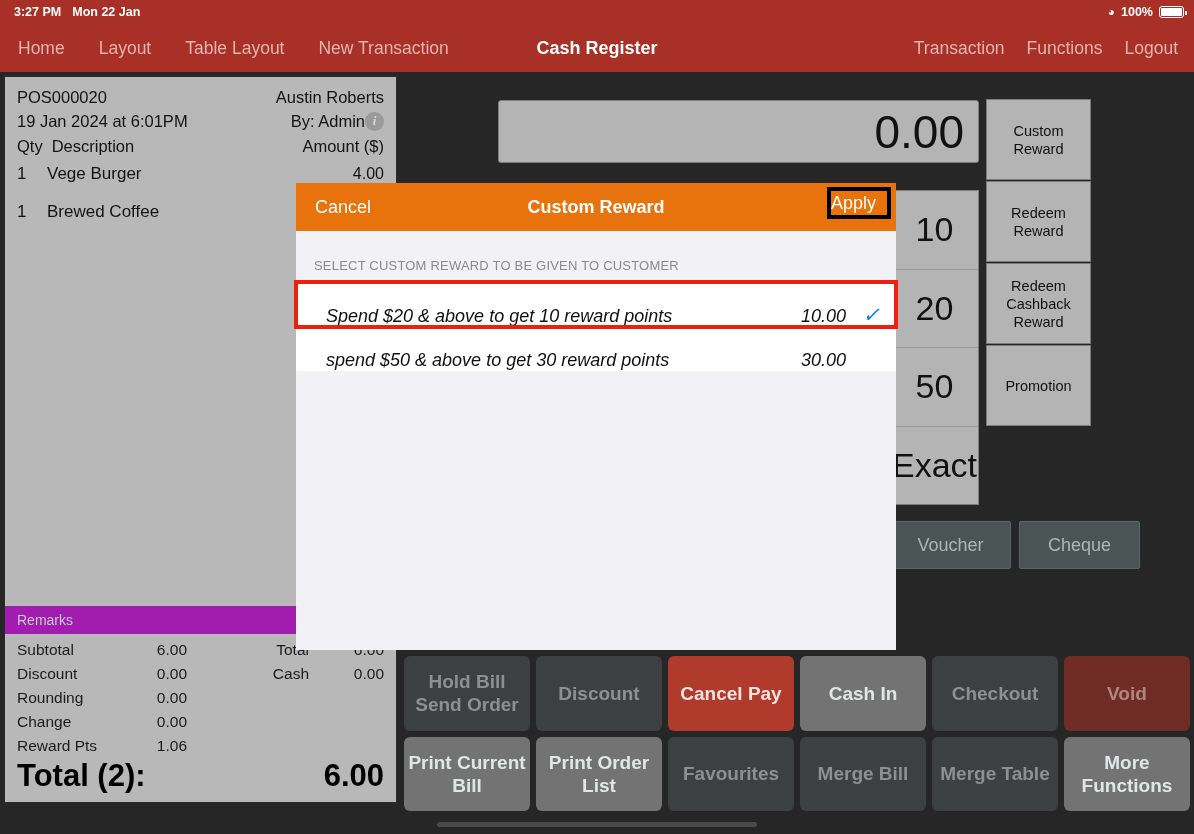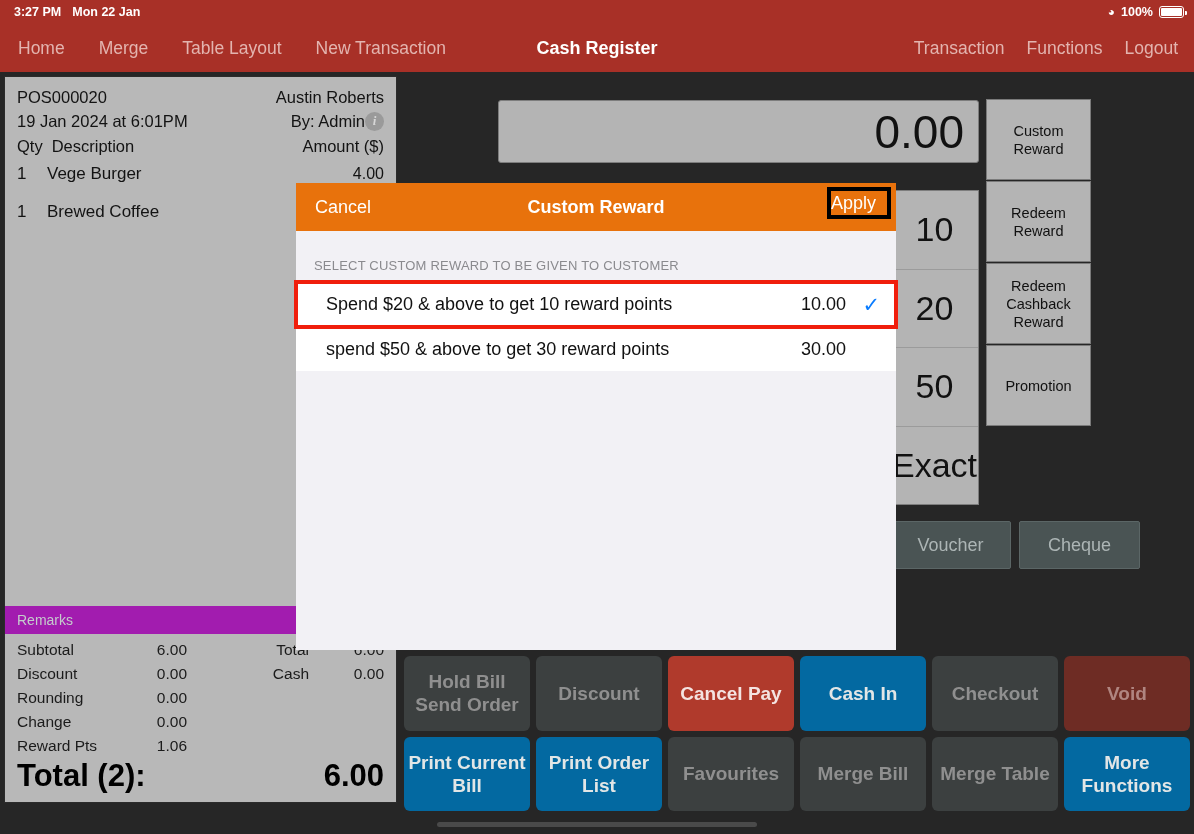--- a/index.html
+++ b/index.html
@@ -130,21 +130,21 @@
     position: absolute; left: 404px; top: 656px; width: 786px; height: 155px;
     display: grid; grid-template-columns: repeat(6, 1fr); grid-template-rows: 1fr 1fr;
     gap: 6px;
   }
   .gbtn {
     border-radius: 6px; display: flex; align-items: center; justify-content: center;
     text-align: center; font-size: 19px; font-weight: bold; line-height: 23px;
     cursor: pointer; padding: 2px;
   }
   .gbtn.dim { background: #3C4040; color: #8F8F8F; }
-  .gbtn.active { background: #0369a1; color: #E2E6E6; }
+  .gbtn.active { background: #737373; color: #E2E6E6; }
   .gbtn.danger { background: #B03A2C; color: #F4E3E1; }
   .gbtn.danger-dim { background: #6E2C24; color: #B08580; }
 
   .home-indicator {
     position: absolute; left: 437px; bottom: 7px; width: 320px; height: 5px;
     background: #4a4a4a; border-radius: 3px;
   }
 
   
   .modal-wrap { position: absolute; left: 296px; top: 183px; width: 600px; height: 467px;
@@ -162,23 +162,23 @@
     height: 32px; width: 64px;
   }
   .m-apply { font-size: 18px; color: #fff; cursor: pointer; }
   .modal-body { height: 419px; background: #F2F1F5; }
   .m-section-label {
     padding: 27px 18px 9px 18px; font-size: 13px; color: #8A8A8E;
     letter-spacing: 0.2px;
   }
   .m-list { background: #ffffff; }
   .m-row {
-    height: 44px; display: flex; align-items: center;
+    height: 44px; display: flex; align-items: flex-end;
     padding: 0 16px 0 30px; font-size: 18px; color: #111;
-    border-bottom: 1px solid #E0E0E3; cursor: pointer; background: #fff;
+    border-bottom: 1px solid #E0E0E3; cursor: pointer; background: #fff; font-style: italic;
   }
   .m-row:last-child { border-bottom: none; }
   .m-row .m-name { flex: 1 1 auto; }
   .m-row .m-val { width: 88px; text-align: right; font-size: 18px; }
   .m-row .m-chk { width: 34px; text-align: right; color: #0A7CFF; font-size: 21px; }
   .m-row-hl {
     outline: 4px solid #F01E0C; outline-offset: -2px; position: relative; z-index: 3;
     border-bottom: none; height: 45px;
   }
 </style>
@@ -197,21 +197,21 @@
       <span>100%</span>
       <span class="battery">
           <i></i>
         </span>
     </div>
   </div>
 
   <div class="navbar">
     <div class="nav-left">
       <span class="nav-item">Home</span>
-      <span class="nav-item">Merge</span>
+      <span class="nav-item">Layout</span>
       <span class="nav-item">Table Layout</span>
       <span class="nav-item">New Transaction</span>
     </div>
     <div class="nav-title">Cash Register</div>
     <div class="nav-right">
       <span class="nav-item">Transaction</span>
       <span class="nav-item">Functions</span>
       <span class="nav-item">Logout</span>
     </div>
   </div>

